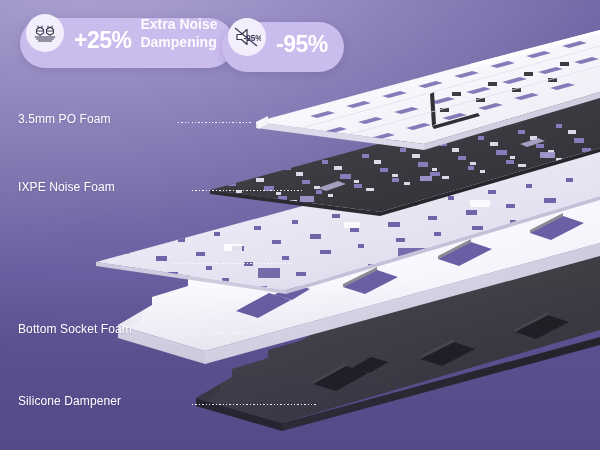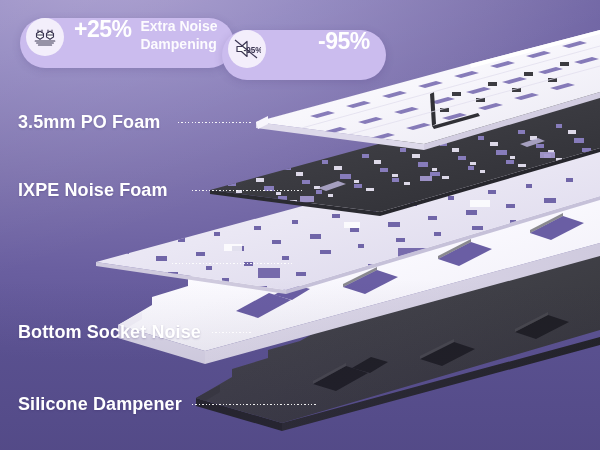--- a/index.html
+++ b/index.html
@@ -15,45 +15,45 @@
   }
   .bg-sheen{
     position:absolute;inset:0;
     background:linear-gradient(160deg, rgba(255,255,255,.10) 0%, rgba(255,255,255,0) 42%),
                linear-gradient(0deg, rgba(40,30,80,.18) 0%, rgba(40,30,80,0) 38%);
     pointer-events:none;
   }
 
   
   .badge{
-    position:absolute;display:flex;align-items:flex-start;
+    position:absolute;display:flex;align-items:flex-end;
     height:50px;border-radius:25px;
     background:#cbbcee;
     box-shadow:0 2px 8px rgba(60,45,110,.18);
-    padding:0 16px 0 6px;box-sizing:border-box;
+    padding:0 16px 16px 6px;box-sizing:border-box;
   }
   #badge-1{left:20px;top:18px;}
-  #badge-2{left:222px;top:30px;gap:42px;}
+  #badge-2{left:222px;top:22px;}
   .badge-icon{
     width:38px;height:38px;border-radius:50%;
     background:#f3eefb;flex:0 0 38px;
     display:flex;align-items:center;justify-content:center;
   }
   .badge-pct{
     color:#ffffff;font-size:23px;font-weight:700;letter-spacing:-.5px;
     margin-left:10px;white-space:nowrap;line-height:1;
   }
   .badge-sub{
     color:#ffffff;font-size:14px;line-height:1.28;font-weight:700;
     margin-left:9px;white-space:pre-line;opacity:.95;
   }
 
   
   .layer-label{
-    position:absolute;color:#ffffff;font-size:18px;font-weight:700;
+    position:absolute;color:#ffffff;font-size:12px;font-weight:400;
     white-space:nowrap;letter-spacing:.1px;
     text-shadow:0 1px 2px rgba(55,40,100,.25);
   }
   .leader{
     position:absolute;height:1px;
     background-image:repeating-linear-gradient(to right,
       rgba(255,255,255,.92) 0px, rgba(255,255,255,.92) 1.3px,
       rgba(255,255,255,0) 1.3px, rgba(255,255,255,0) 3.4px);
   }
 
@@ -396,21 +396,21 @@
   <div class="bg-sheen"></div>
 
   <div class="leader" style="left:178px;top:122px;width:74px;"></div>
   <div class="leader" style="left:192px;top:190px;width:112px;"></div>
   <div class="leader" style="left:172px;top:263px;width:122px;"></div>
   <div class="leader" style="left:212px;top:332px;width:40px;"></div>
   <div class="leader" style="left:192px;top:404px;width:126px;"></div>
 
   <div class="layer-label" style="left:18px;top:112px;">3.5mm PO Foam</div>
   <div class="layer-label" style="left:18px;top:180px;">IXPE Noise Foam</div>
-  <div class="layer-label" style="left:18px;top:322px;">Bottom Socket Noise</div>
+  <div class="layer-label" style="left:18px;top:322px;">Bottom Socket Foam</div>
   <div class="layer-label" style="left:18px;top:394px;">Silicone Dampener</div>
 
   <div class="badge" id="badge-1">
     <div class="badge-icon">
       <svg width="26" height="26" viewBox="0 0 26 26">
         <g stroke="#3b3652" stroke-width="1.1" fill="none" stroke-linecap="round">
 
           <path d="M4.5,9.5 L8,7.2 L11.5,9.5 L11.5,13 L8,15.3 L4.5,13 Z" fill="#ffffff"></path>
           <path d="M6,8.2 L6,6.0 M10,8.2 L10,6.0"></path>
           <path d="M5.2,11 L10.8,11"></path>

